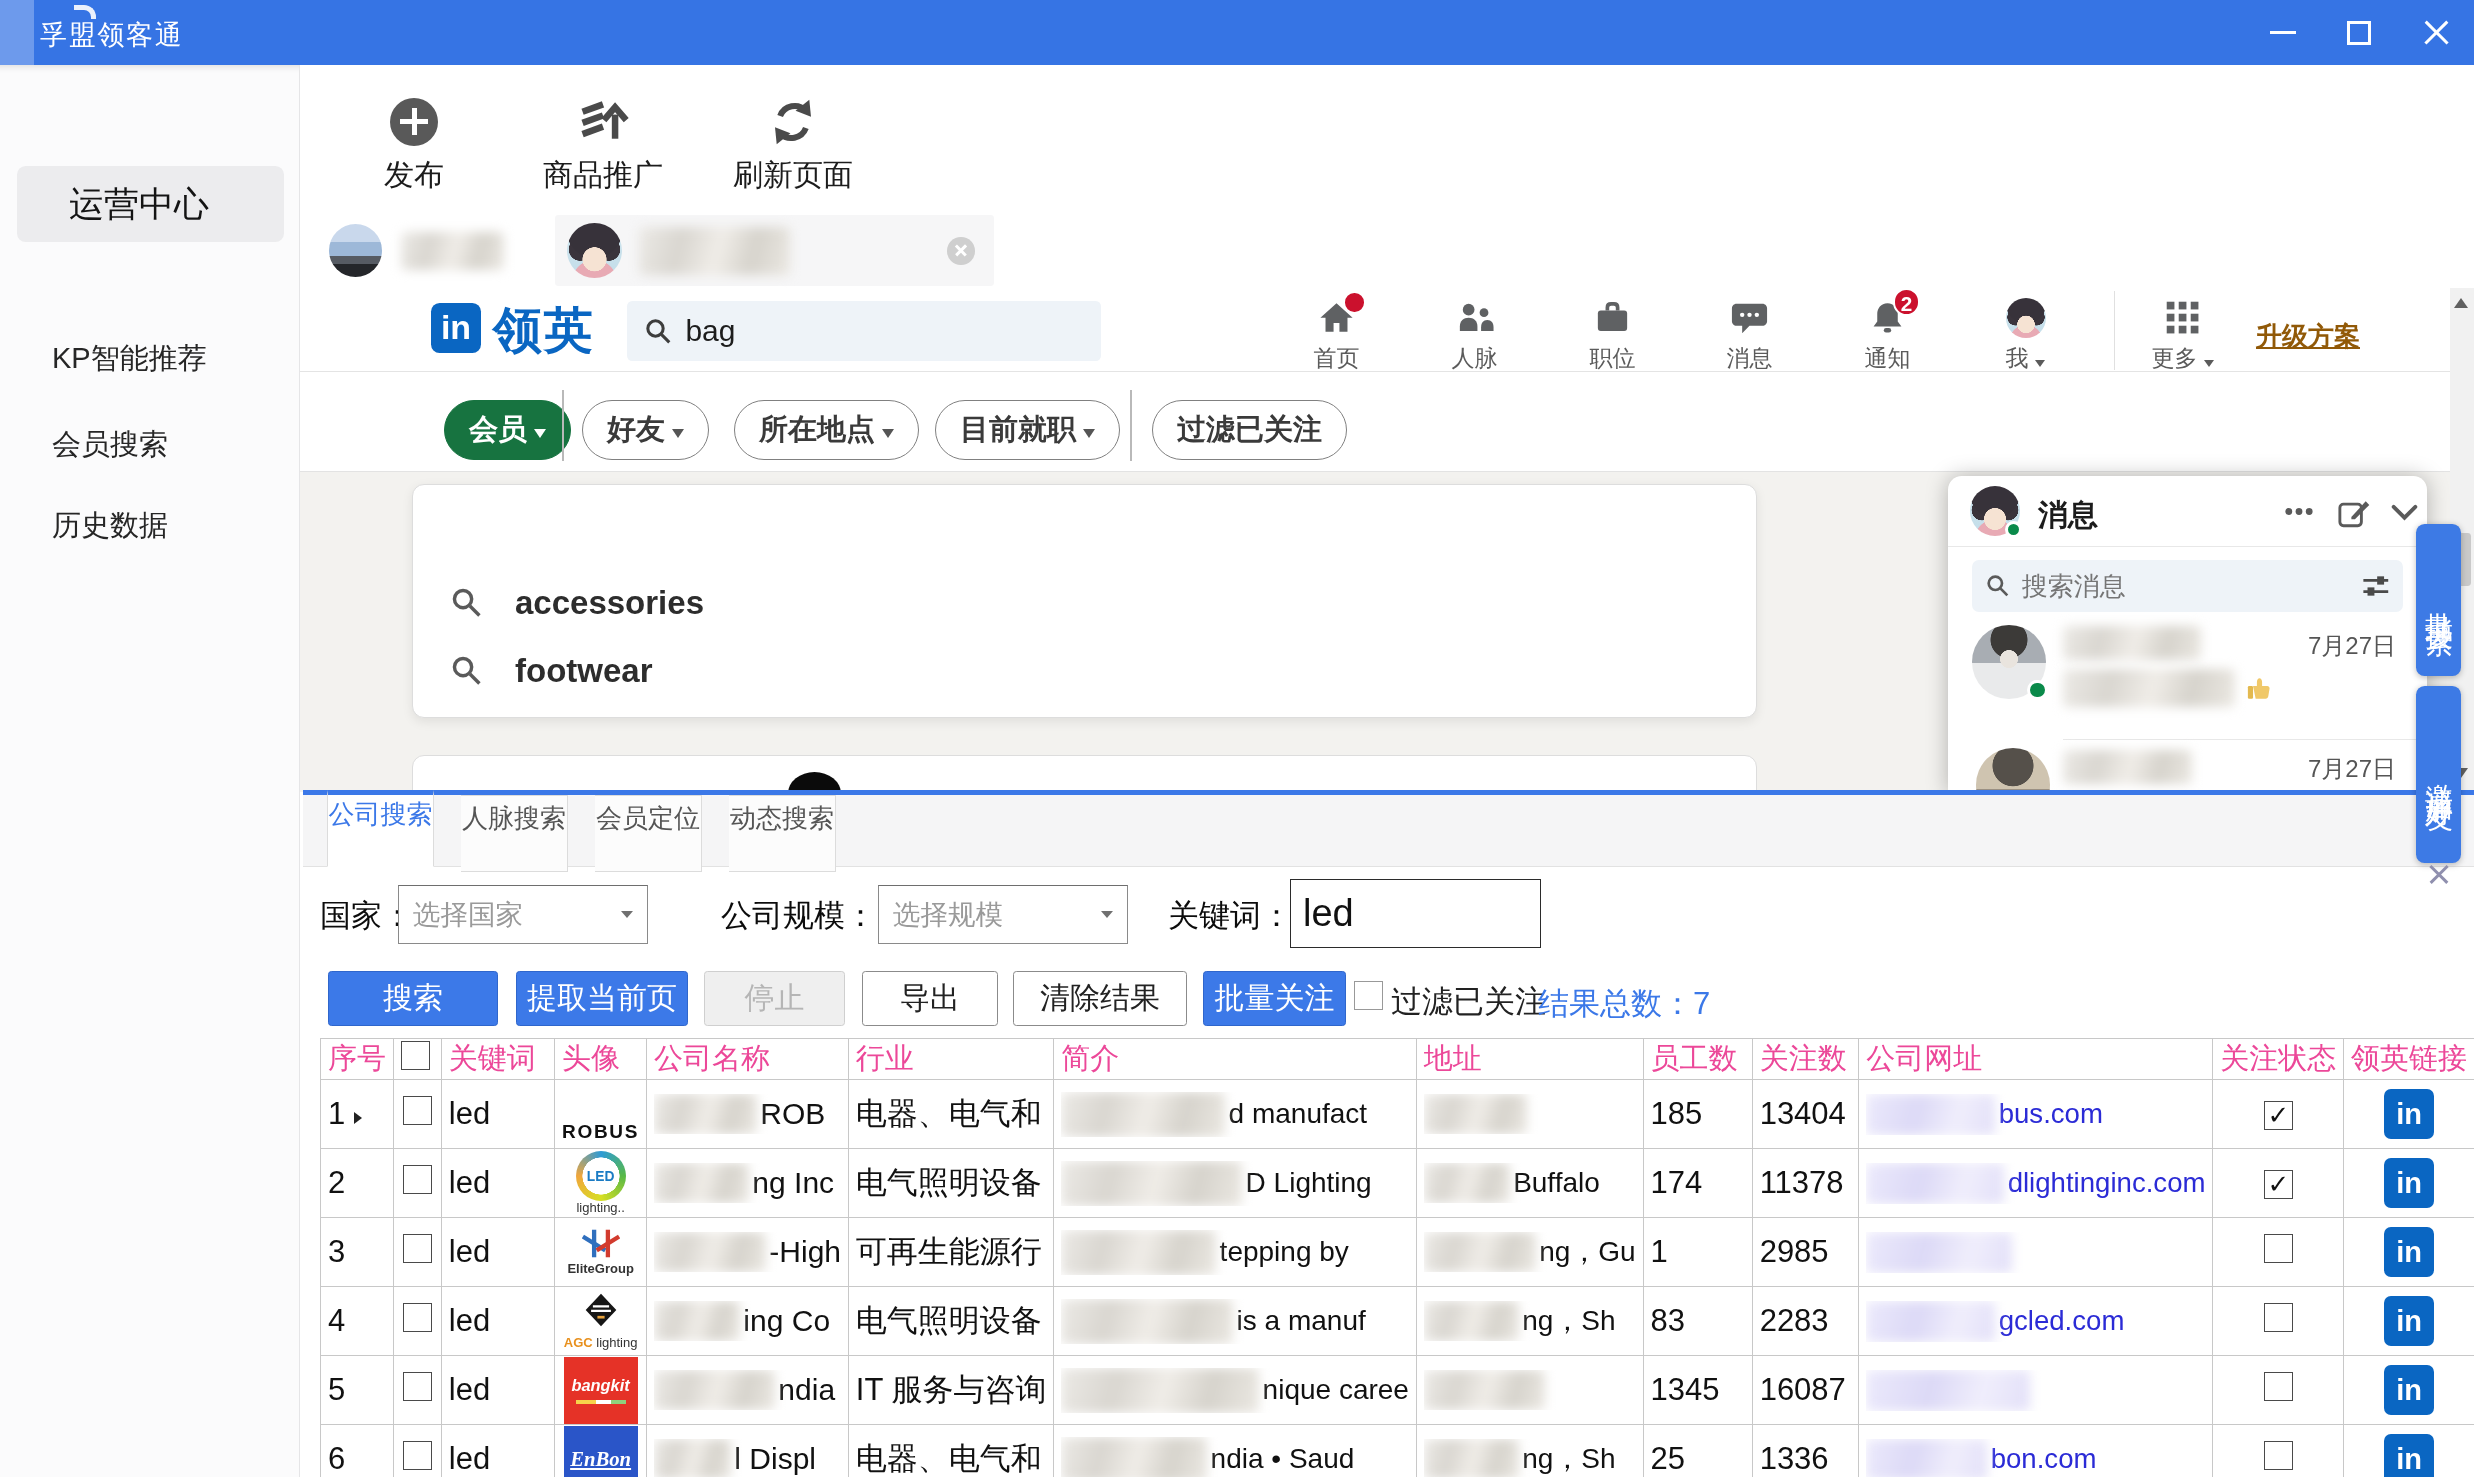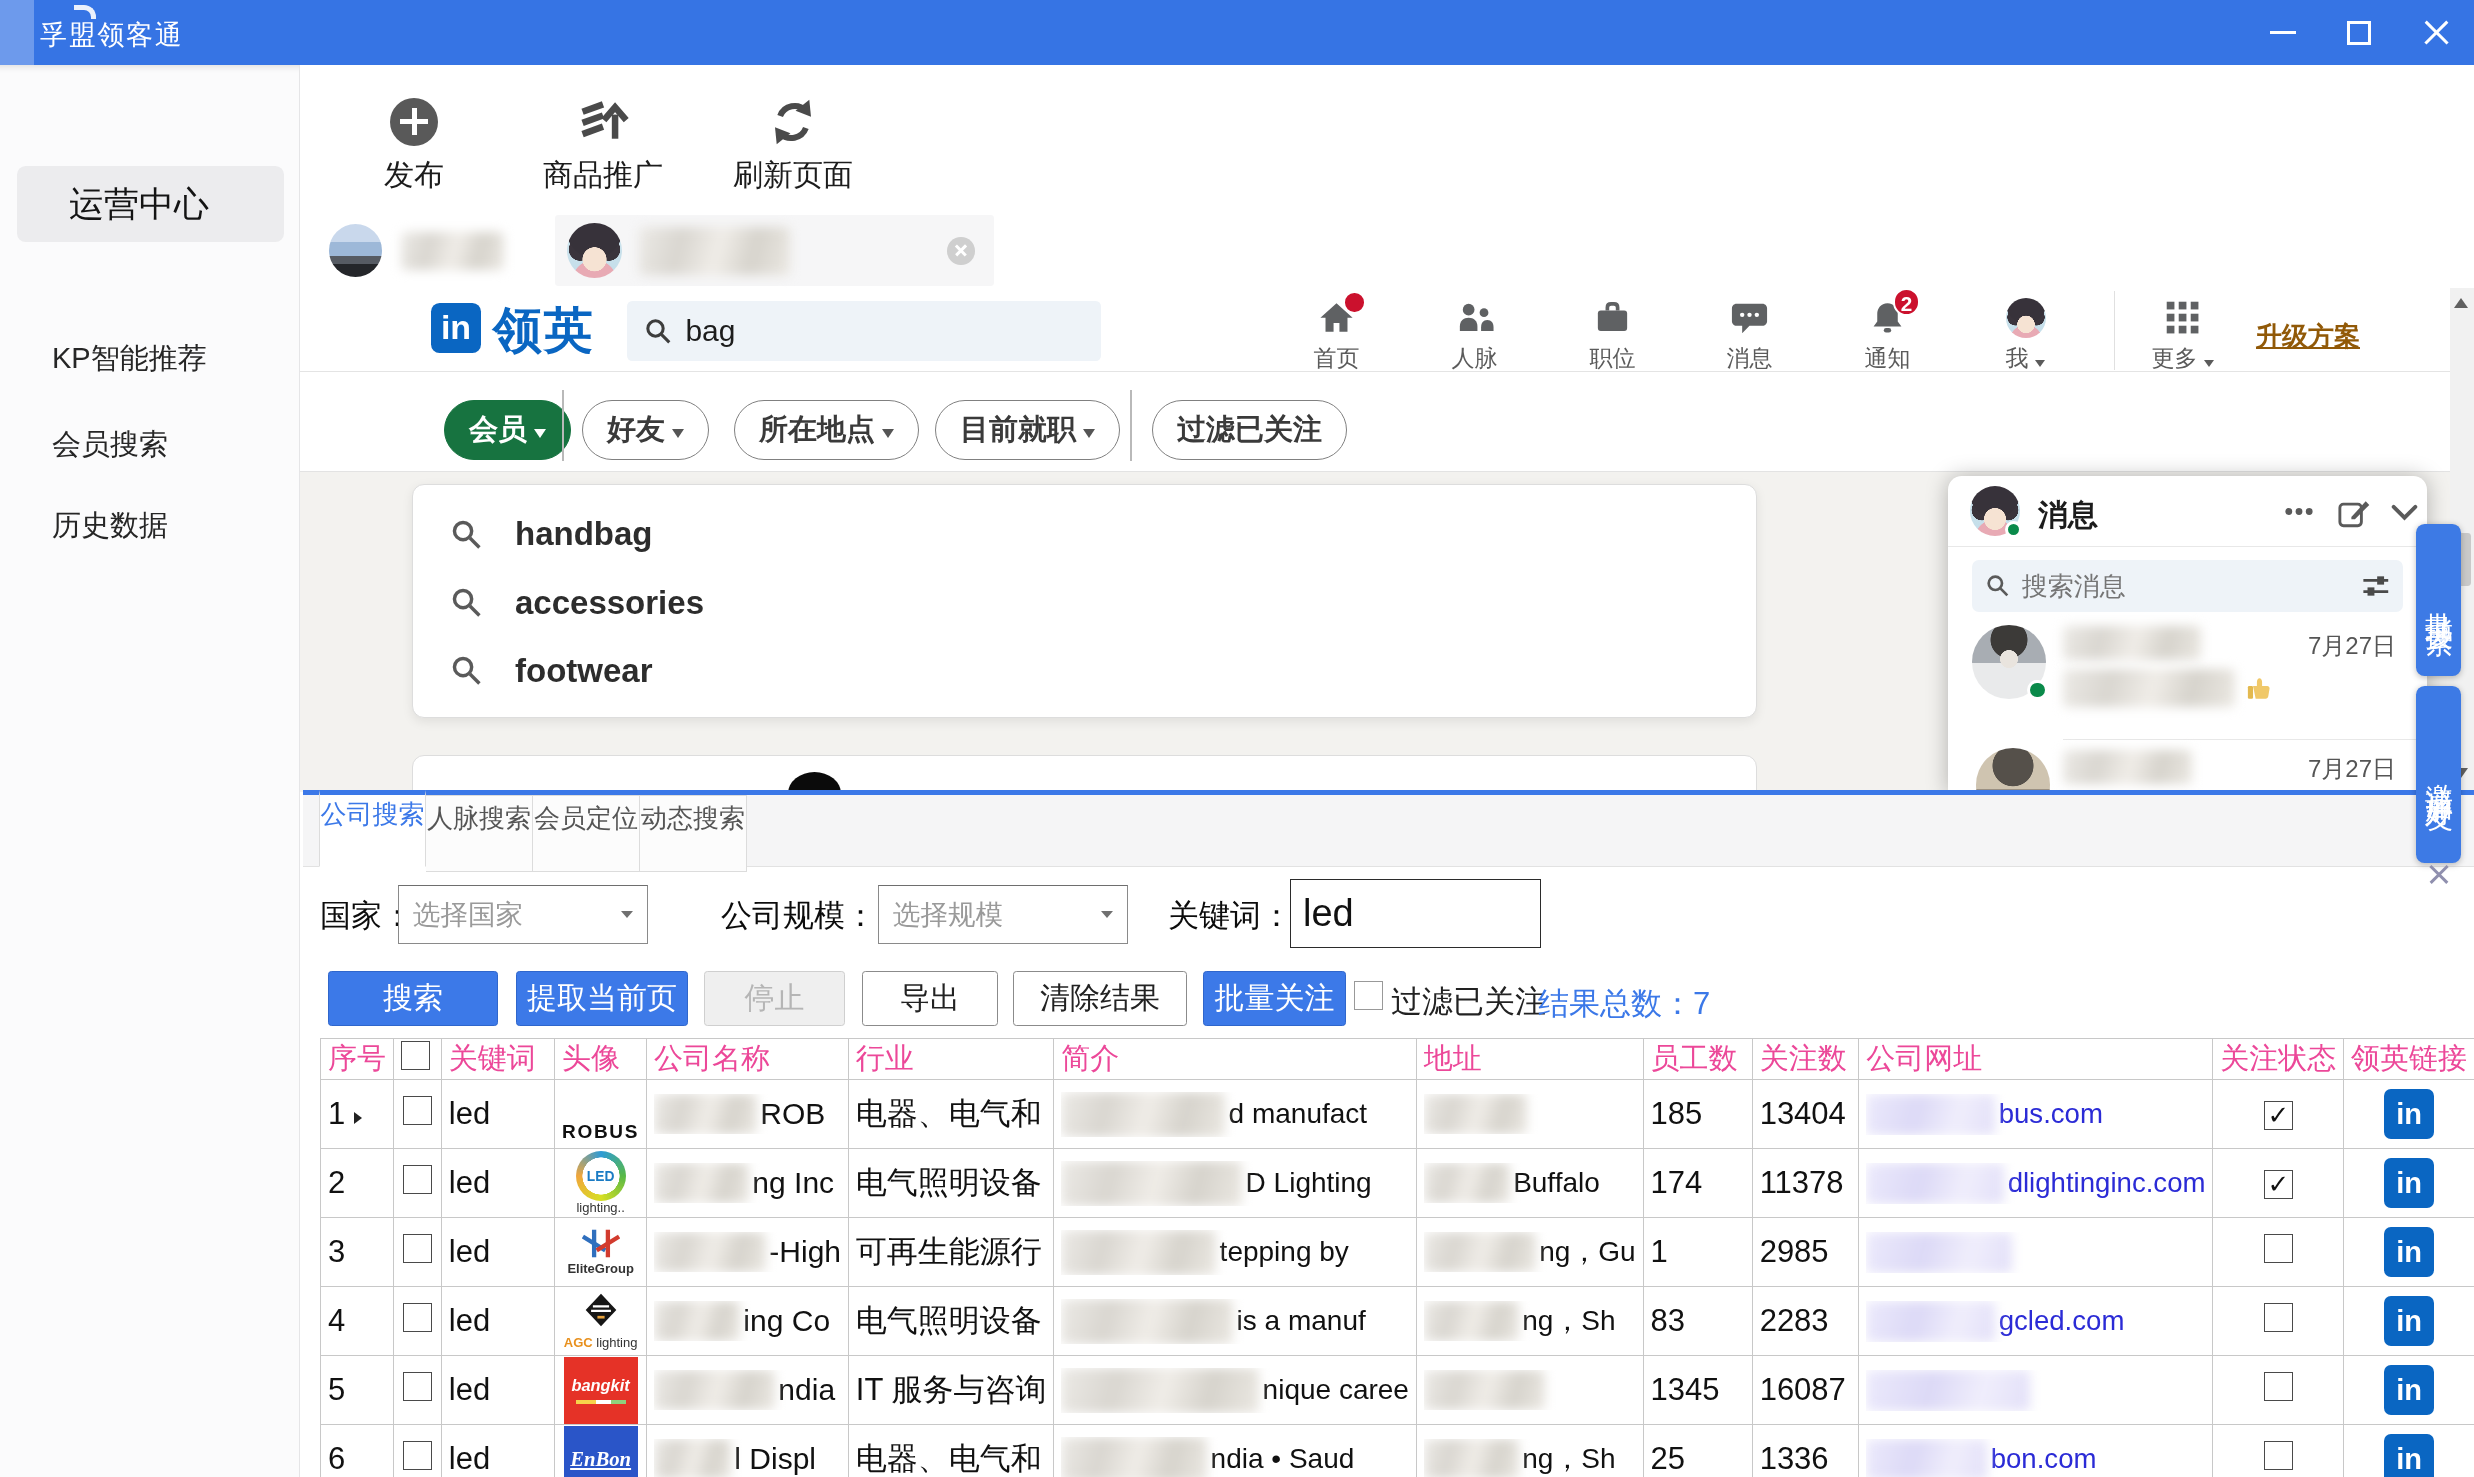--- a/index.html
+++ b/index.html
@@ -108,21 +108,21 @@
   
   #li-scrollbar { position:absolute; left:2450px; top:288px; width:25px; height:504px; background:#f1f1f1; z-index:10; }
   .sb-arrow { position:absolute; left:4.3px; width:0; height:0; border-left:7.7px solid transparent; border-right:7.7px solid transparent; cursor:pointer; }
   .sb-up { top:10.3px; border-bottom:10.3px solid #606060; }
   .sb-down { top:480px; border-top:10.3px solid #606060; }
   .sb-thumb { position:absolute; left:3.4px; top:245px; width:18px; height:53px; background:#c9c9c9; border-radius:3.4px; cursor:pointer; }
 
   
   #panel { position:absolute; left:303px; top:790px; width:2172px; height:687px; background:#fff; border-top:5.2px solid #3b78e8; z-index:30; }
   .tabstrip-bg { position:absolute; left:0; top:0; width:100%; height:72px; background:#f5f5f6; border-bottom:0.9px solid #e2e2e2; }
-  .tabs { position:absolute; left:16px; top:-5.2px; display:flex; }
+  .tabs { position:absolute; left:24px; top:-5.2px; display:flex;gap:27px; }
   .ptab { width:107px; height:77px; margin-top:5.2px; background:#fcfcfc; border:0.9px solid #dcdcdc; border-left:none; color:#555; font-size:26px; line-height:32px; text-align:center; padding-top:6px; cursor:pointer; }
   .ptab:first-child { border-left:0.9px solid #dcdcdc; }
   .ptab.active { margin-top:0; height:77px; border-top:5.2px solid #3b78e8; background:#fff; color:#3b78e8; padding-top:3.4px; border-bottom:0.9px solid #fff; }
   .flabel { position:absolute; top:100px; font-size:31px; color:#0c0c0c; }
   .fselect { position:absolute; top:90px; width:250px; height:59px; border:0.9px solid #8a8a8a; border-top:1.7px solid #6e6e6e; background:#fff; display:flex; align-items:center; padding:0 13.8px; font-size:27.6px; color:#9a9a9a; cursor:pointer; }
   .fselect .sc { margin-left:auto; width:0; height:0; border:6px solid transparent; border-top:7.7px solid #707070; position:relative; top:3.4px; }
   .finput { position:absolute; left:987px; top:84px; width:251px; height:69px; border:1.7px solid #2b2b2b; background:#fff; }
   .finput input { width:100%; height:100%; border:none; outline:none; font-size:38px; color:#111; padding:0 12px; font-family:inherit; }
   .pbtn { position:absolute; top:176px; height:55px; border-radius:3.4px; font-size:30px; display:flex; align-items:center; justify-content:center; cursor:pointer; font-family:inherit; }
   .pbtn-blue { background:#3c79e8; color:#fff; border:0.9px solid #2f66cc; }
@@ -335,27 +335,20 @@
       <span class="caret" style="border-top-color:#555"></span>
     </div>
   <div class="vsep" style="left:830px"></div>
   <div class="pill" style="left:852px">
       <span>过滤已关注</span>
     </div>
 </div>
 
 <div id="li-content">
   <div id="sugg-card">
-    <div class="sugg-row" style="top:15.5px">
-      <svg width="31" height="31" viewBox="0 0 36 36">
-          <circle cx="14" cy="14" r="10" stroke="#5a5a5a" stroke-width="4" fill="none"></circle>
-          <path d="M22 22 L33 33" stroke="#5a5a5a" stroke-width="4"></path>
-        </svg>
-      <span class="stxt">handbag</span>
-    </div>
     <div class="sugg-row" style="top:152px">
       <svg width="31" height="31" viewBox="0 0 36 36">
           <circle cx="14" cy="14" r="10" stroke="#5a5a5a" stroke-width="4" fill="none"></circle>
           <path d="M22 22 L33 33" stroke="#5a5a5a" stroke-width="4"></path>
         </svg>
       <span class="stxt">footwear</span>
     </div>
     <div class="sugg-row" style="top:84px">
       <svg width="31" height="31" viewBox="0 0 36 36">
           <circle cx="14" cy="14" r="10" stroke="#5a5a5a" stroke-width="4" fill="none"></circle>

